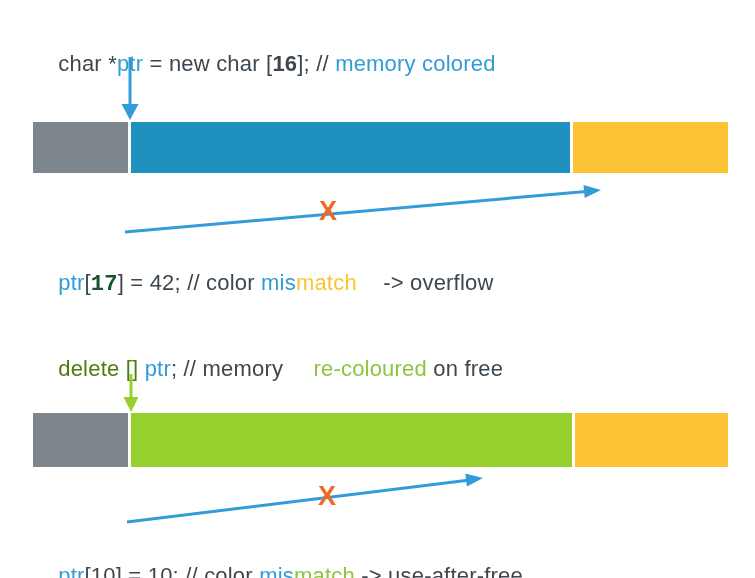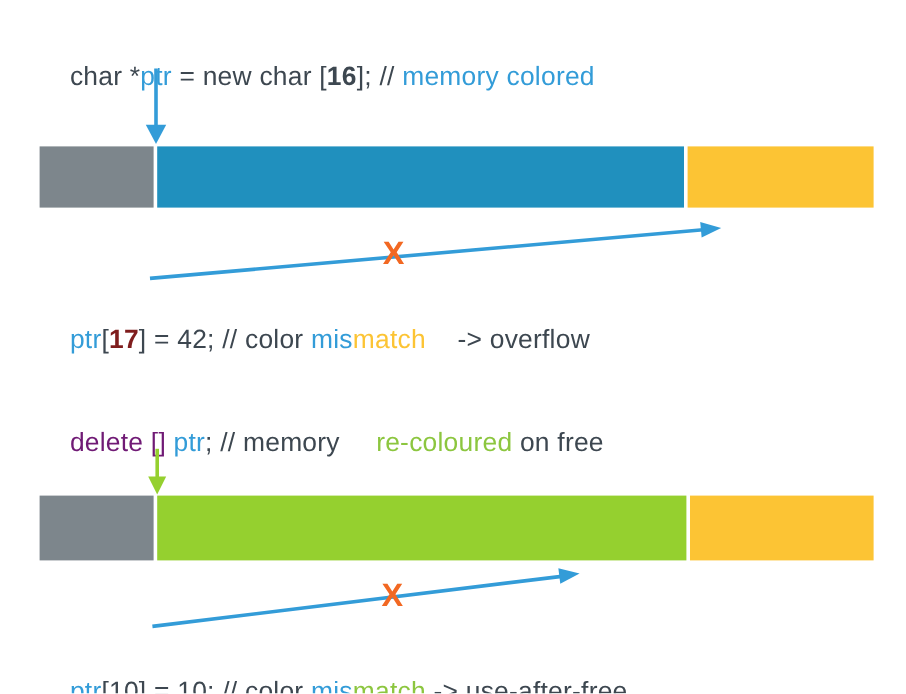--- a/index.html
+++ b/index.html
@@ -52,25 +52,25 @@
     <span style="color: rgb(61, 71, 80);">char *</span><span style="color: rgb(51, 156, 216);">ptr</span><span style="color: rgb(61, 71, 80);"> = new char [</span><span class="b" style="color: rgb(61, 71, 80);">16</span><span style="color: rgb(61, 71, 80);">]; // </span><span style="color: rgb(51, 156, 216);">memory colored</span>
   </div>
 
   <div class="bar" style="top:122px; height:51px">
     <div class="seg" style="width: 95px; background: rgb(125, 134, 140);"></div>
     <div class="seg" style="width: 439px; background: rgb(32, 144, 190);"></div>
     <div class="seg" style="width: 155px; background: rgb(252, 196, 52);"></div>
   </div>
 
   <div class="code" style="top:241px">
-    <span style="color: rgb(51, 156, 216);">ptr</span><span style="color: rgb(61, 71, 80);">[</span><span class="b" style="color: #7f1d1d;">17</span><span style="color: rgb(61, 71, 80);">] = 42; // color </span><span style="color: rgb(51, 156, 216);">mis</span><span style="color: rgb(252, 196, 52);">match</span><span style="color: rgb(61, 71, 80); margin-left: 20px;"> -&gt; overflow</span>
+    <span style="color: rgb(51, 156, 216);">ptr</span><span style="color: rgb(61, 71, 80);">[</span><span class="b" style="color: #14532d; font-family: Liberation Mono, monospace;">17</span><span style="color: rgb(61, 71, 80);">] = 42; // color </span><span style="color: rgb(51, 156, 216);">mis</span><span style="color: rgb(252, 196, 52);">match</span><span style="color: rgb(61, 71, 80); margin-left: 20px;"> -&gt; overflow</span>
   </div>
 
   <div class="code" style="top:327px">
-    <span style="color: #701a75;">delete [] </span><span style="color: rgb(51, 156, 216);">ptr</span><span style="color: rgb(61, 71, 80);">; // memory </span><span style="color: rgb(140, 198, 63); margin-left: 24px;">re-coloured</span><span style="color: rgb(61, 71, 80); margin-top: 36px;"> on free</span>
+    <span style="color: #4d7c0f;">delete [] </span><span style="color: rgb(51, 156, 216);">ptr</span><span style="color: rgb(61, 71, 80);">; // memory </span><span style="color: rgb(140, 198, 63); margin-left: 24px;">re-coloured</span><span style="color: rgb(61, 71, 80); margin-top: 36px;"> on free</span>
   </div>
 
   <div class="bar" style="top:413px; height:54px">
     <div class="seg" style="width: 95px; background: rgb(125, 134, 140);"></div>
     <div class="seg" style="width: 441px; background: rgb(149, 208, 47);"></div>
     <div class="seg" style="width: 153px; background: rgb(252, 196, 52);"></div>
   </div>
 
   <div class="code" style="top:534px">
     <span style="color: rgb(51, 156, 216);">ptr</span><span style="color: rgb(61, 71, 80);">[10] = 10; // color </span><span style="color: rgb(51, 156, 216);">mis</span><span style="color: rgb(140, 198, 63);">match</span><span style="color: rgb(61, 71, 80);"> -&gt; use-after-free</span>

